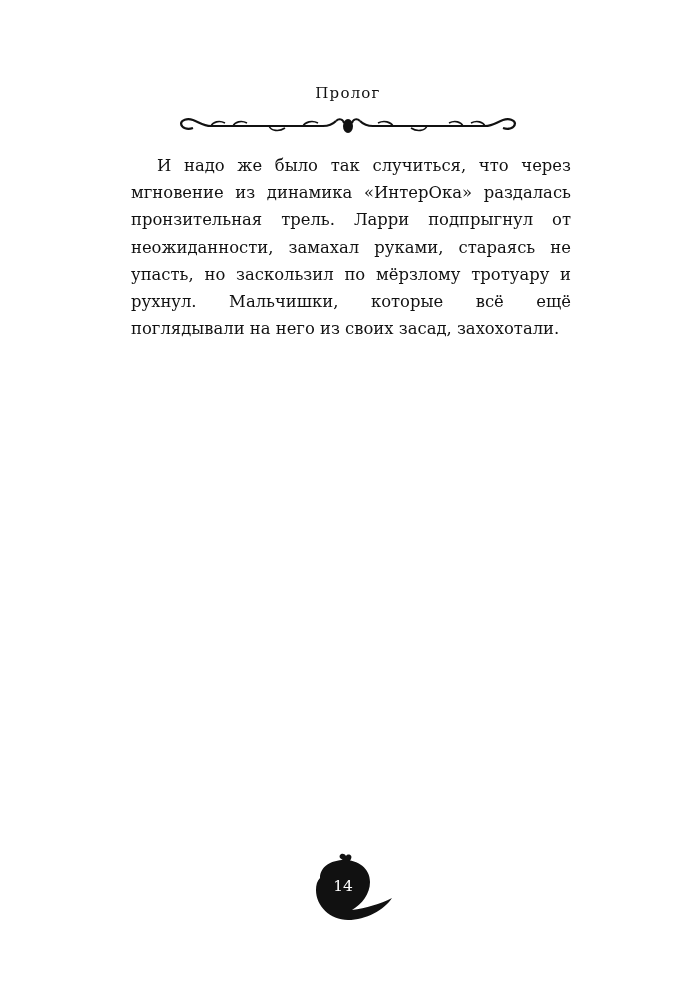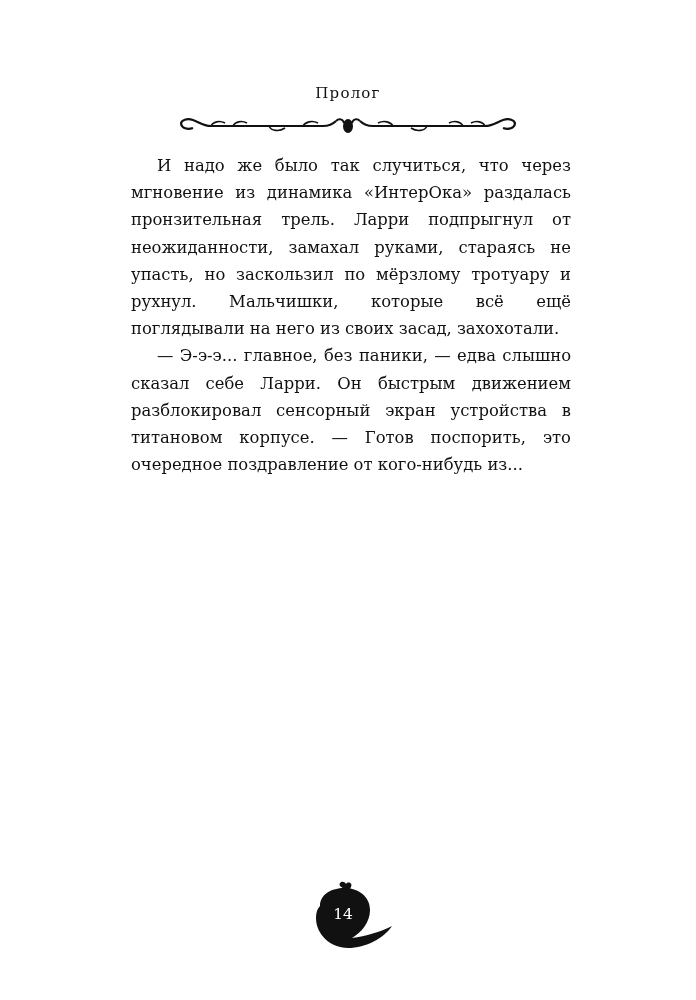--- a/index.html
+++ b/index.html
@@ -62,21 +62,21 @@
     margin-top: 27px;
     text-indent: 26px;
     text-transform: uppercase;
     letter-spacing: 0.3px;
     text-align: justify;
     word-spacing: 2px;
   }
   .folio {
     position: absolute;
     left: 0;
-    top: 880px;
+    top: 852px;
     width: 696px;
     display: flex;
     justify-content: center;
     align-items: center;
   }
   .folio-wrap {
     position: relative;
     width: 96px;
     height: 76px;
   }
@@ -117,21 +117,20 @@
         <path d="M254 14 C 252 19, 244 20, 238 16" fill="none" stroke-width="1.6"></path>
         <path d="M220 14 C 218 10, 211 8, 205 11" fill="none" stroke-width="1.6"></path>
         <path d="M187 9 C 184 6, 180 7, 179 11" fill="none" stroke-width="2"></path>
         <ellipse cx="175" cy="14" rx="5" ry="7" stroke="none"></ellipse>
       </g>
     </svg>
   </div>
 
   <div class="text-block">
     <p>И надо же было так случиться, что через мгновение из динамика «ИнтерОка» раздалась пронзительная трель. Ларри подпрыгнул от неожиданности, замахал руками, стараясь не упасть, но заскользил по мёрзлому тротуару и рухнул. Мальчишки, которые всё ещё поглядывали на него из своих засад, захохотали.</p>
-    <p>— Э-э-э... главное, без паники, — едва слышно сказал себе Ларри. Он быстрым движением разблокировал сенсорный экран устройства в титановом корпусе. — Готов поспорить, это очередное поздравление от кого-нибудь из...</p>
   </div>
 
   <div class="folio">
     <div class="folio-wrap">
       <svg width="96" height="76" viewBox="0 0 96 76" aria-hidden="true">
         <g fill="#111">
           <path d="M40 6 C 38 2, 44 0, 46 4 C 48 1, 53 3, 51 7 L 48 12 Z"></path>
           <path d="M20 26 C 20 14, 32 8, 44 8 C 58 8, 70 16, 70 30 C 70 42, 62 52, 52 58 C 66 56, 80 52, 92 46 C 84 58, 66 68, 48 68 C 30 68, 16 54, 16 38 C 16 33, 17 29, 20 26 Z"></path>
         </g>
       </svg>

